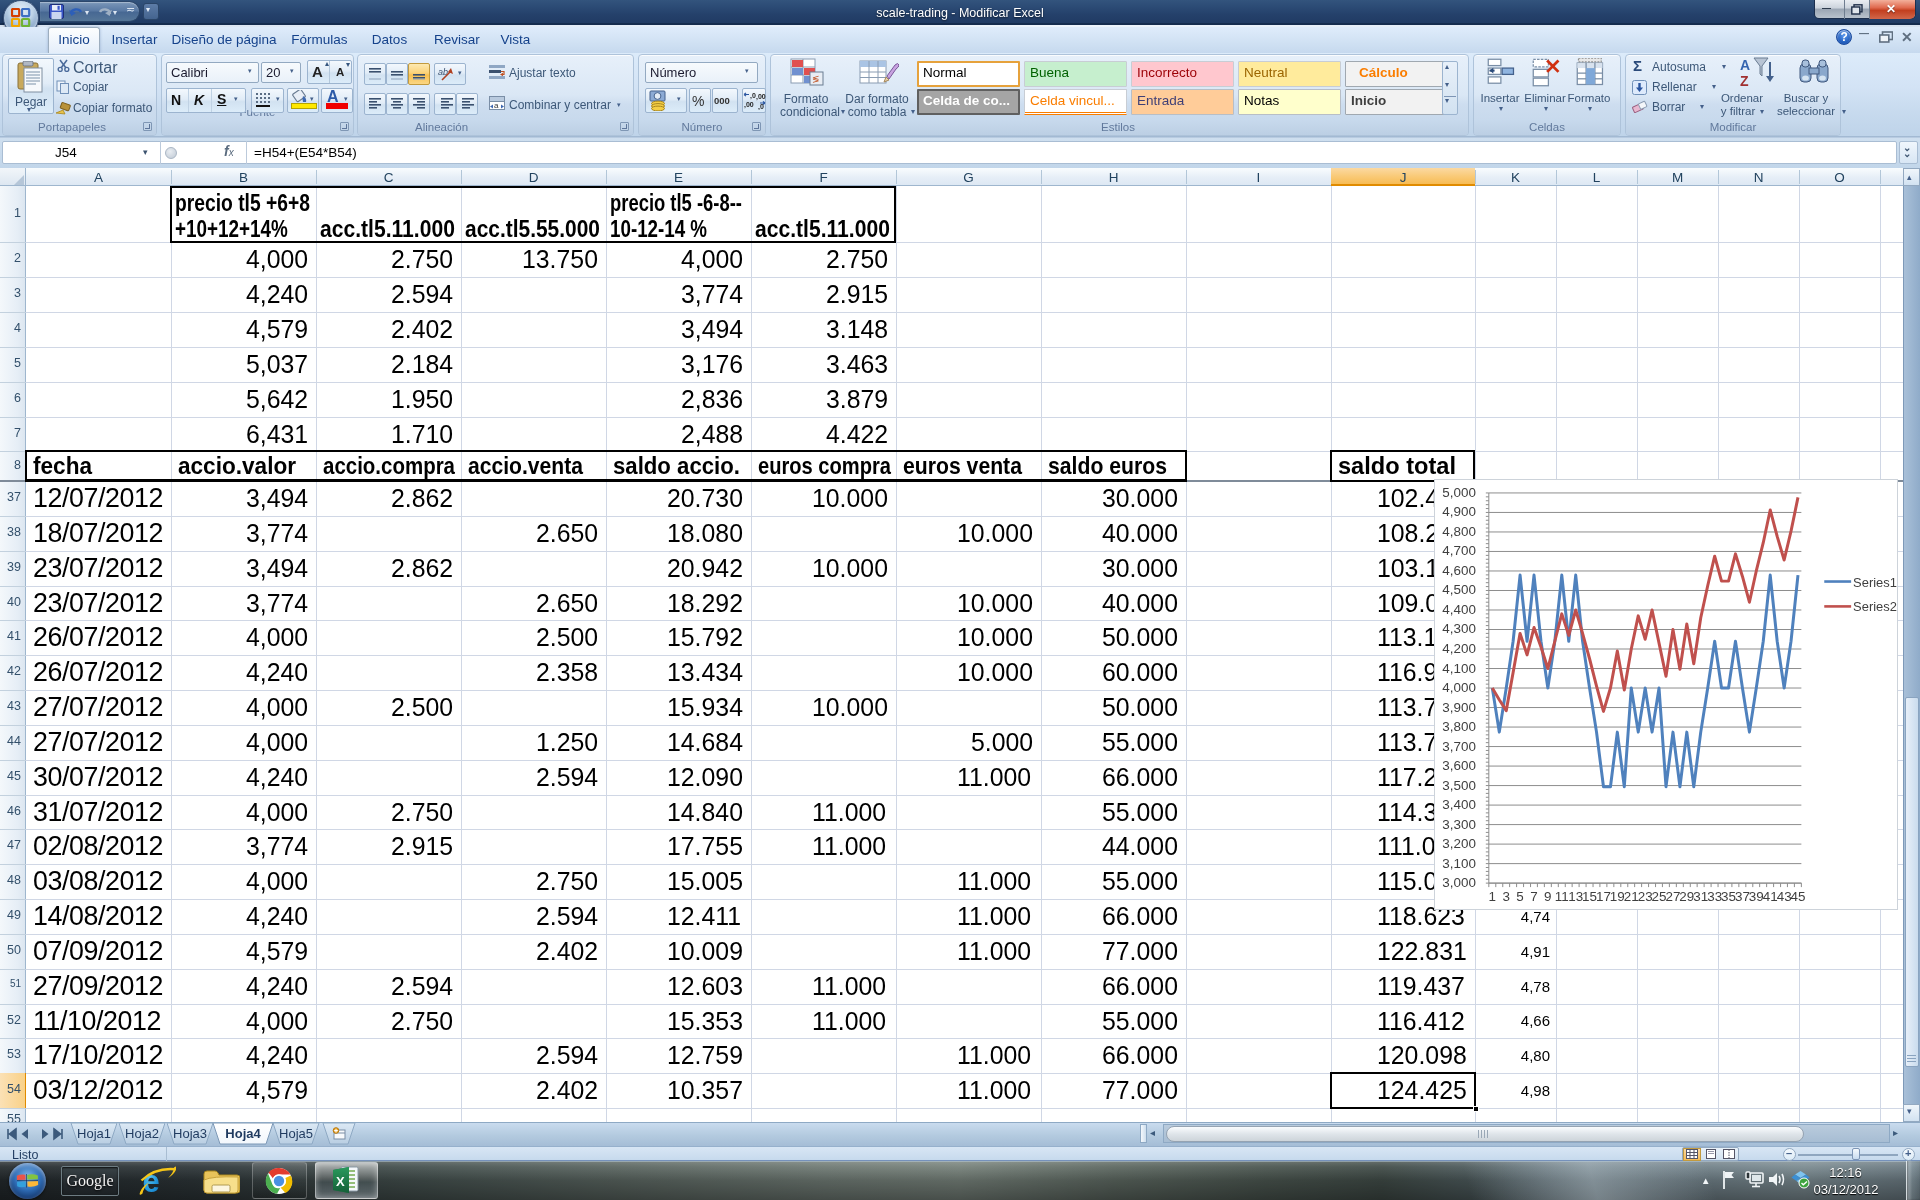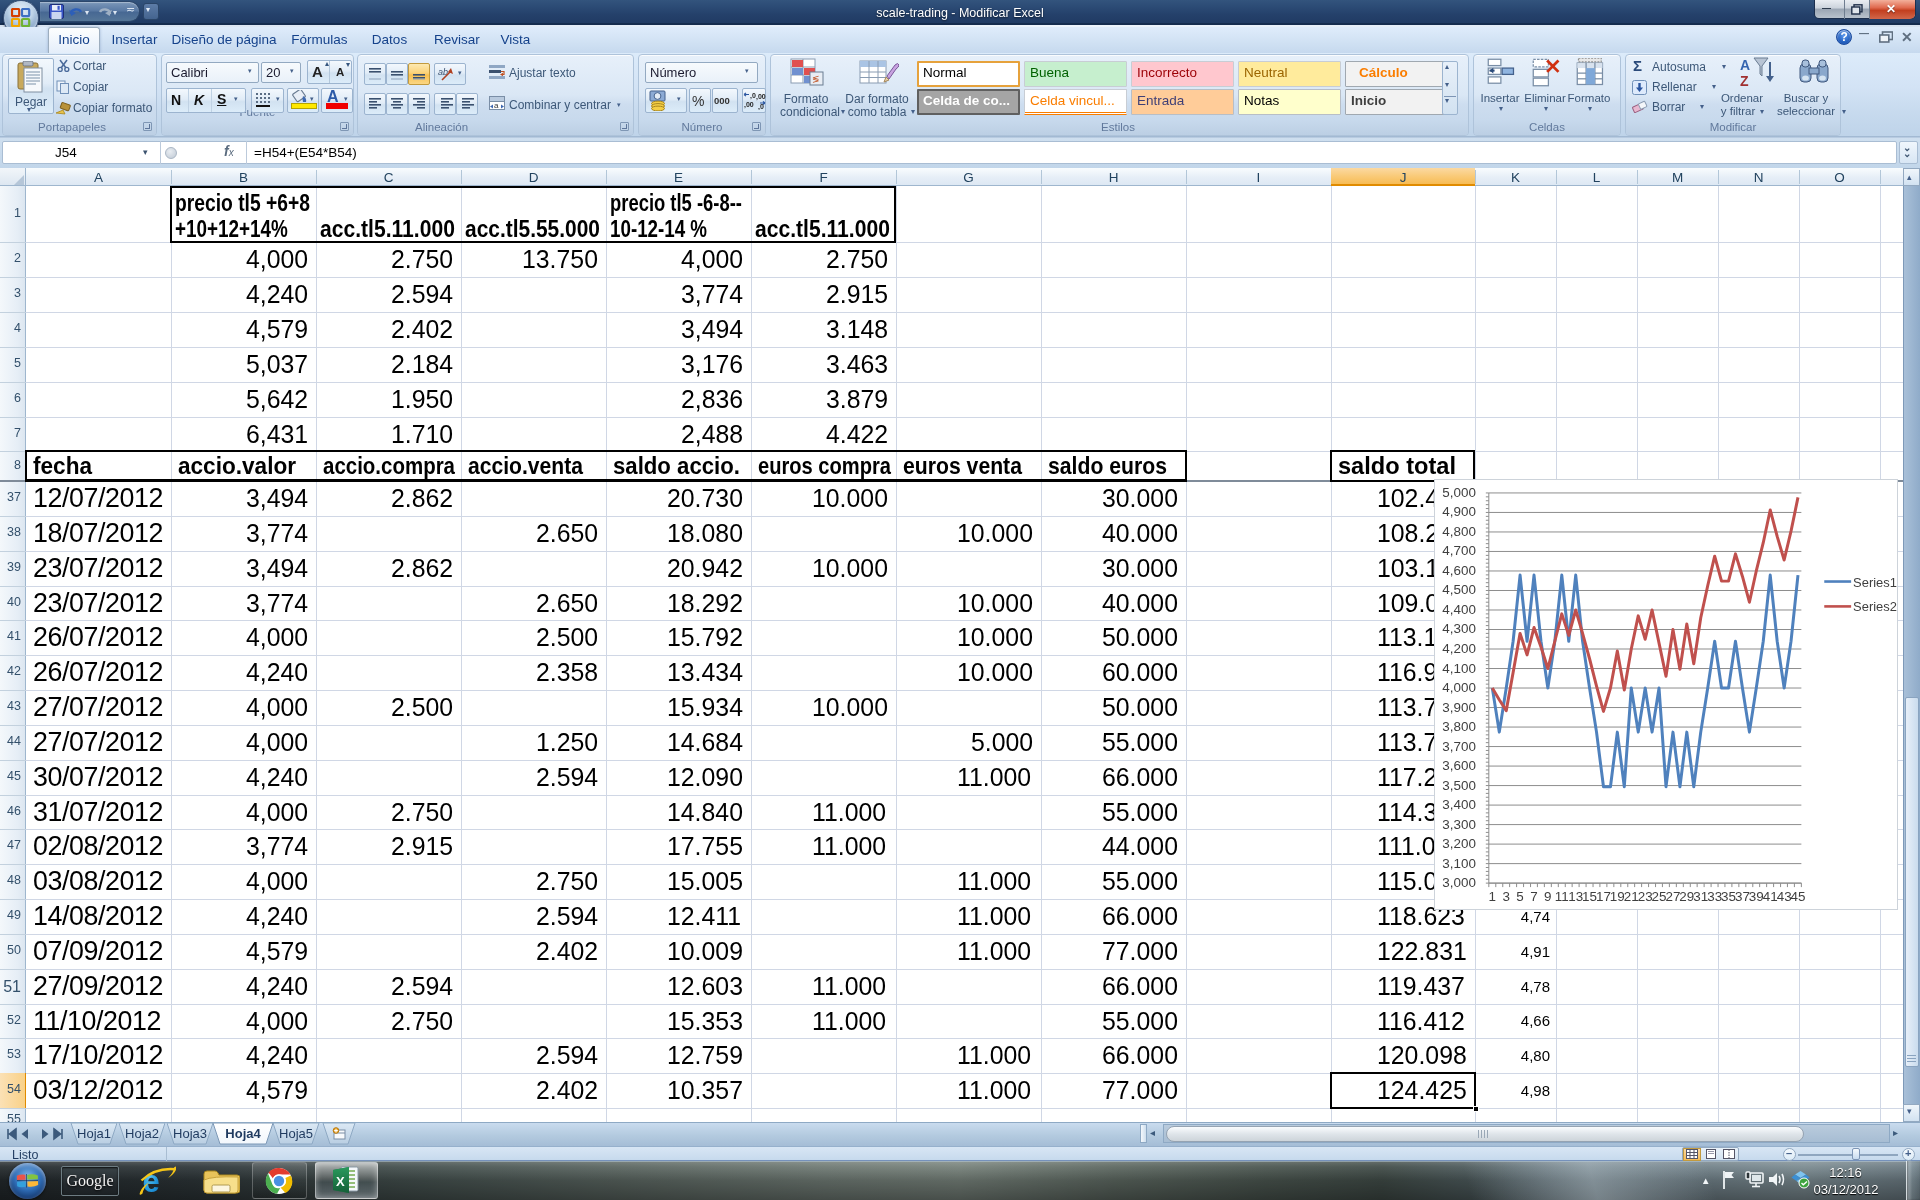--- a/index.html
+++ b/index.html
@@ -84,21 +84,21 @@
     </g>
   </svg>
 <div style="position:absolute;left:8px;top:95px;width:46px;font-size:12px;color:#3d5878;text-align:center;white-space:nowrap;">Pegar</div>
 <div style="position:absolute;left:27px;top:105px;font-size:8px;color:#44608a;text-align:left;white-space:nowrap;">▾</div>
 <svg style="position:absolute;left:57px;top:59px" width="13" height="13" viewBox="0 0 13 13">
 <line x1="3" y1="1" x2="9" y2="9" stroke="#4a6a9a" stroke-width="1.6"></line>
     <line x1="10" y1="1" x2="4" y2="9" stroke="#4a6a9a" stroke-width="1.6"></line>
 <circle cx="3.2" cy="10.4" r="2" fill="none" stroke="#4a6a9a" stroke-width="1.4"></circle>
     <circle cx="9.8" cy="10.4" r="2" fill="none" stroke="#4a6a9a" stroke-width="1.4"></circle>
   </svg>
-<div style="position:absolute;left:73px;top:59px;font-size:12px;color:#3d5878;text-align:left;white-space:nowrap;">Cortar</div>
+<div style="position:absolute;left:73px;top:59px;font-size:16px;color:#3d5878;text-align:left;white-space:nowrap;">Cortar</div>
 <svg style="position:absolute;left:56px;top:80px" width="14" height="14" viewBox="0 0 14 14">
 <rect x="1" y="1" width="8" height="10" fill="#eef4fb" stroke="#7090b8"></rect>
 <rect x="4.5" y="3.5" width="8" height="10" fill="#dde9f6" stroke="#7090b8"></rect>
   </svg>
 <div style="position:absolute;left:73px;top:80px;font-size:12px;color:#3d5878;text-align:left;white-space:nowrap;">Copiar</div>
 <svg style="position:absolute;left:55px;top:101px" width="16" height="14" viewBox="0 0 16 14">
 <path d="M1 12 L8 9 L10 13 Z" fill="#e8c24a" stroke="#a8861d" stroke-width=".8"></path>
 <rect x="6" y="2.5" width="9" height="6" rx="1" transform="rotate(20 10 5)" fill="#b8923a" stroke="#7d6020"></rect>
   </svg>
 <div style="position:absolute;left:73px;top:101px;font-size:12px;color:#3d5878;text-align:left;white-space:nowrap;">Copiar formato</div>
@@ -492,21 +492,21 @@
 <div style="position:absolute;left:0px;top:804px;width:21px;font-size:12.5px;color:#33506b;text-align:right;white-space:nowrap;">46</div>
 <div style="position:absolute;left:0px;top:829px;width:26px;height:1px;background:#c3d1de;"></div>
 <div style="position:absolute;left:0px;top:838px;width:21px;font-size:12.5px;color:#33506b;text-align:right;white-space:nowrap;">47</div>
 <div style="position:absolute;left:0px;top:864px;width:26px;height:1px;background:#c3d1de;"></div>
 <div style="position:absolute;left:0px;top:873px;width:21px;font-size:12.5px;color:#33506b;text-align:right;white-space:nowrap;">48</div>
 <div style="position:absolute;left:0px;top:899px;width:26px;height:1px;background:#c3d1de;"></div>
 <div style="position:absolute;left:0px;top:908px;width:21px;font-size:12.5px;color:#33506b;text-align:right;white-space:nowrap;">49</div>
 <div style="position:absolute;left:0px;top:934px;width:26px;height:1px;background:#c3d1de;"></div>
 <div style="position:absolute;left:0px;top:943px;width:21px;font-size:12.5px;color:#33506b;text-align:right;white-space:nowrap;">50</div>
 <div style="position:absolute;left:0px;top:969px;width:26px;height:1px;background:#c3d1de;"></div>
-<div style="position:absolute;left:0px;top:978px;width:21px;font-size:16px;color:#33506b;text-align:right;white-space:nowrap;">51</div>
+<div style="position:absolute;left:0px;top:978px;width:21px;font-size:10px;color:#33506b;text-align:right;white-space:nowrap;">51</div>
 <div style="position:absolute;left:0px;top:1004px;width:26px;height:1px;background:#c3d1de;"></div>
 <div style="position:absolute;left:0px;top:1013px;width:21px;font-size:12.5px;color:#33506b;text-align:right;white-space:nowrap;">52</div>
 <div style="position:absolute;left:0px;top:1038px;width:26px;height:1px;background:#c3d1de;"></div>
 <div style="position:absolute;left:0px;top:1047px;width:21px;font-size:12.5px;color:#33506b;text-align:right;white-space:nowrap;">53</div>
 <div style="position:absolute;left:0px;top:1073px;width:26px;height:1px;background:#c3d1de;"></div>
 <div style="position:absolute;left:0px;top:1073px;width:26px;height:35px;background:linear-gradient(90deg,#fbe1b5,#f9d188);border-right:1px solid #e08b00;"></div>
 <div style="position:absolute;left:0px;top:1082px;width:21px;font-size:12.5px;color:#33506b;text-align:right;white-space:nowrap;">54</div>
 <div style="position:absolute;left:0px;top:1108px;width:26px;height:1px;background:#c3d1de;"></div>
 <div style="position:absolute;left:0px;top:1112px;width:21px;font-size:12.5px;color:#33506b;text-align:right;white-space:nowrap;">55</div>
 <div style="position:absolute;left:171px;top:186px;width:1px;height:936px;background:#d0d7e5;"></div>

